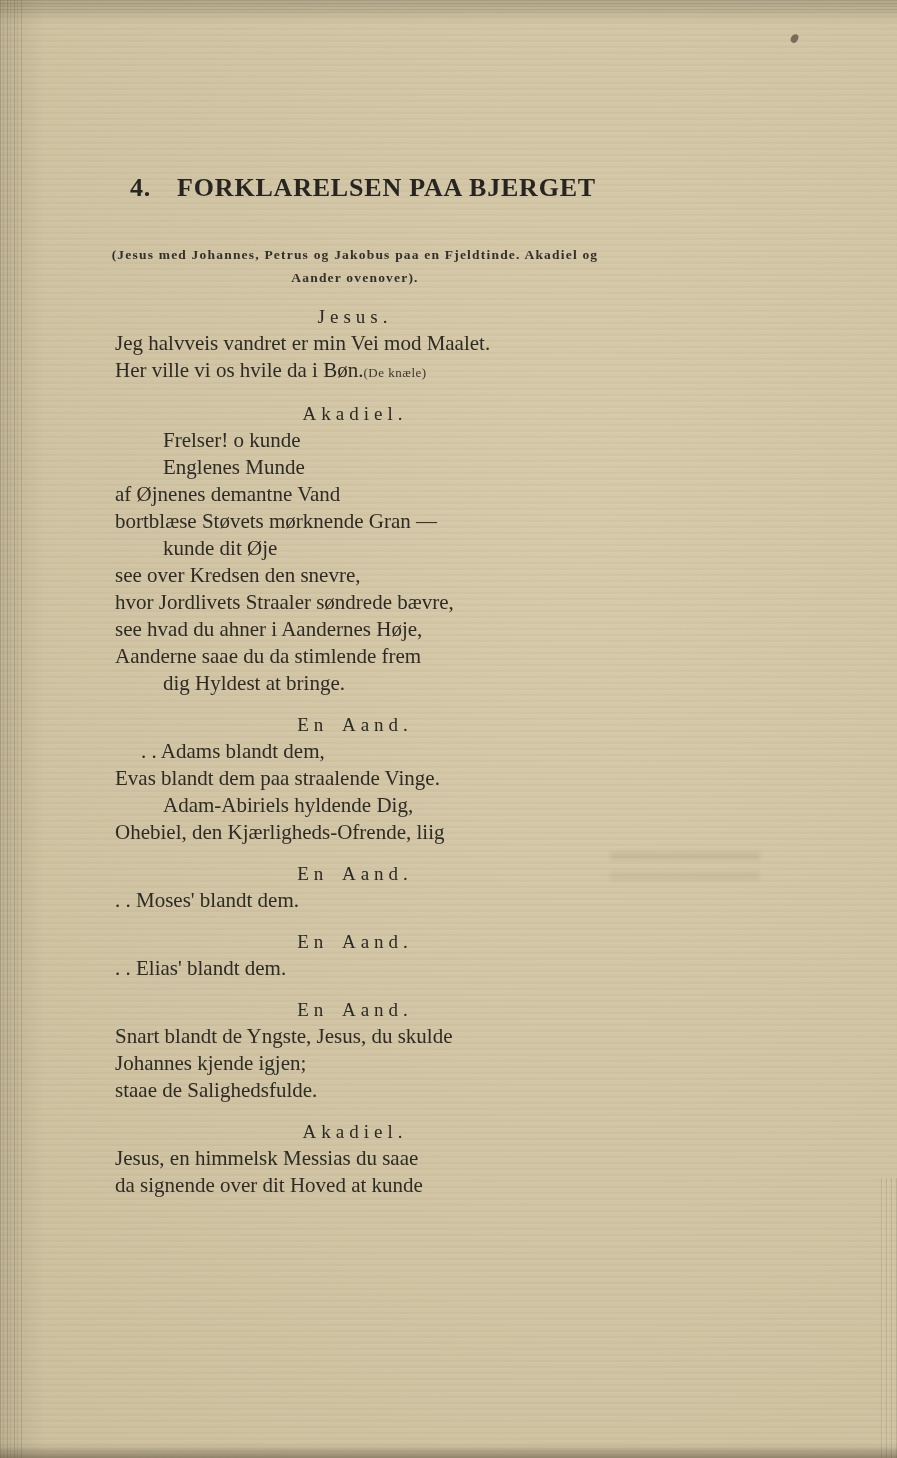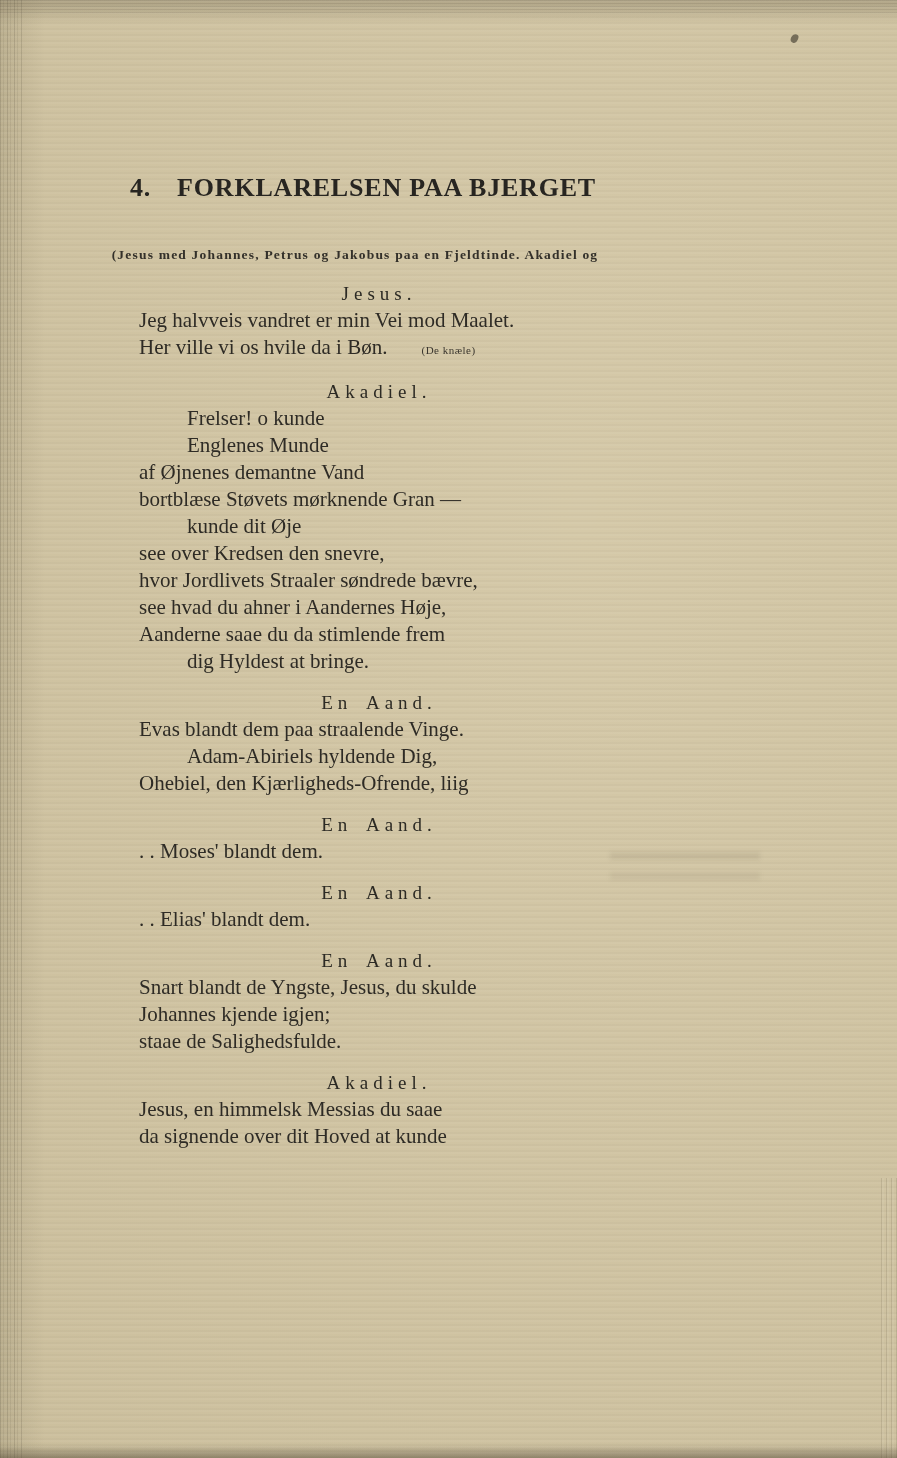--- a/index.html
+++ b/index.html
@@ -84,42 +84,41 @@
   .stage {
     width: 710px;
     margin-top: 39px;
     text-align: center;
     font-size: 13.5px;
     line-height: 23px;
     font-weight: bold;
     letter-spacing: 1.2px;
     color: #33302a;
   }
-  .speeches { width: 710px; padding-left: 24px; }
+  .speeches { width: 710px; }
   .speech { margin-top: 14px; }
   .speaker {
     text-align: center;
     font-size: 19px;
     line-height: 27px;
     letter-spacing: 5px;
     word-spacing: 5px;
     color: #2c2a24;
   }
   .line {
     font-size: 21px;
     line-height: 27px;
     white-space: nowrap;
   }
   .in0   { margin-left: 115px; }
   .in0_5 { margin-left: 141px; }
   .in1   { margin-left: 163px; }
   .note {
-    font-size: 11px;
+    font-size: 13px;
     letter-spacing: 0.5px;
-    margin-left: 34px;
     color: #3a362e;
   }
 </style>
 </head>
 <body>
 
 <div class="paper" style="--paper: #d2c5a2; --ink: #2e2b25;">
   <div class="edge edge-top"></div>
   <div class="edge edge-left"></div>
   <div class="edge edge-right"></div>
@@ -128,20 +127,21 @@
   <div class="ghost"></div>
 
   <div class="content">
     <div class="heading">
       <span class="num">4.</span>
       <span class="ttl">FORKLARELSEN PAA BJERGET</span>
     </div>
 
     <div class="stage">
       <div>(Jesus med Johannes, Petrus og Jakobus paa en Fjeldtinde. Akadiel og</div>
+      <div>Aander ovenover).</div>
     </div>
 
     <div class="speeches" id="speeches">
         <section class="speech">
           <div class="speaker">Jesus.</div>
           <div class="line in0"><span>Jeg halvveis vandret er min Vei mod Maalet.</span></div>
           <div class="line in0"><span>Her ville vi os hvile da i Bøn.</span><span class="note">(De knæle)</span></div>
         </section>
         <section class="speech">
           <div class="speaker">Akadiel.</div>
@@ -151,20 +151,21 @@
           <div class="line in0"><span>bortblæse Støvets mørknende Gran —</span></div>
           <div class="line in1"><span>kunde dit Øje</span></div>
           <div class="line in0"><span>see over Kredsen den snevre,</span></div>
           <div class="line in0"><span>hvor Jordlivets Straaler søndrede bævre,</span></div>
           <div class="line in0"><span>see hvad du ahner i Aandernes Høje,</span></div>
           <div class="line in0"><span>Aanderne saae du da stimlende frem</span></div>
           <div class="line in1"><span>dig Hyldest at bringe.</span></div>
         </section>
         <section class="speech">
           <div class="speaker">En Aand.</div>
+          <div class="line in0_5"><span>. . Adams blandt dem,</span></div>
           <div class="line in0"><span>Evas blandt dem paa straalende Vinge.</span></div>
           <div class="line in1"><span>Adam-Abiriels hyldende Dig,</span></div>
           <div class="line in0"><span>Ohebiel, den Kjærligheds-Ofrende, liig</span></div>
         </section>
         <section class="speech">
           <div class="speaker">En Aand.</div>
           <div class="line in0"><span>. . Moses' blandt dem.</span></div>
         </section>
         <section class="speech">
           <div class="speaker">En Aand.</div>

